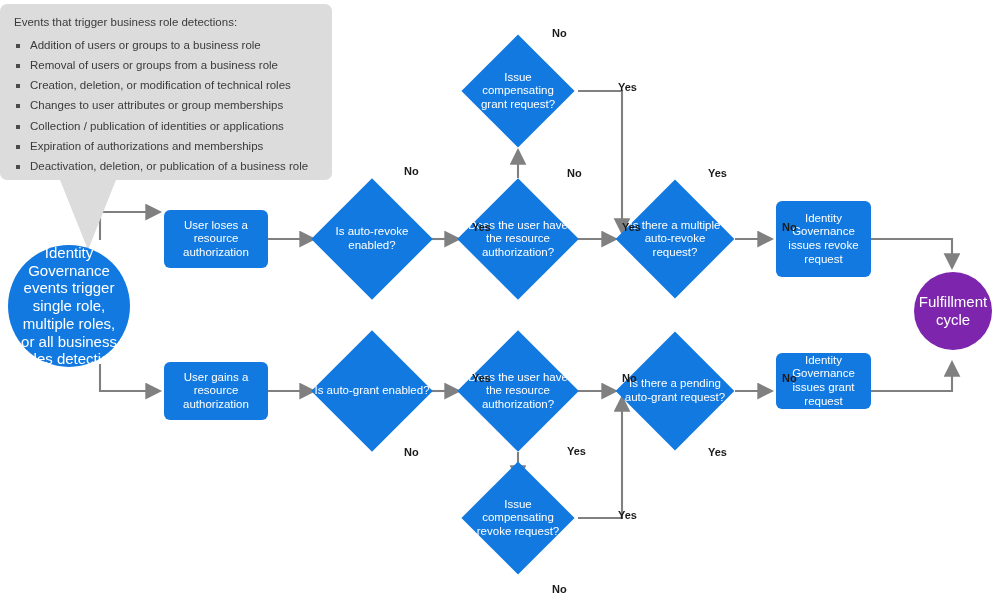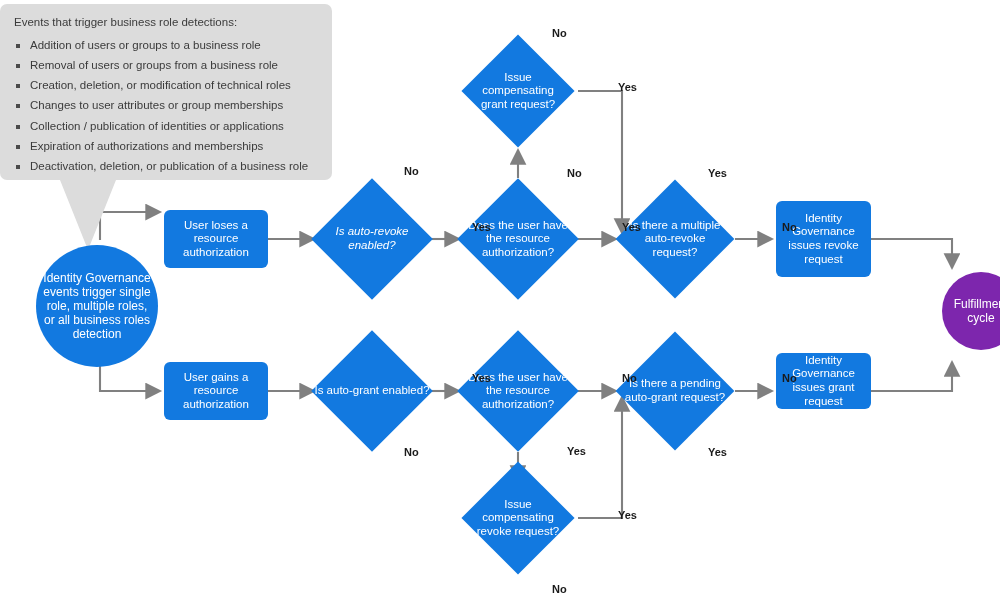--- a/index.html
+++ b/index.html
@@ -79,23 +79,22 @@
   }
   .proc {
     background: #1279e0;
     border-radius: 6px;
     font-size: 11.5px;
     padding: 4px;
   }
   .term-circle {
     border-radius: 50%;
     background: #1279e0;
-    font-size: 12px;
+    font-size: 15px;
     padding: 6px;
-    margin-left: 28px;
   }
   .term-circle.purple {
     background: #7d26ad;
   }
   .diamond-wrap {
     position: absolute;
   }
   .diamond-shape {
     position: absolute;
     left: 0; top: 0;
@@ -190,21 +189,21 @@
       <li><span class="bullet"></span><span>Deactivation, deletion, or publication of a business role</span></li>
     </ul>
   </div>
 
   <div class="node term-circle" style="left:8px; top:245px; width:122px; height:122px;">Identity Governance events trigger single role, multiple roles, or all business roles detection</div>
 
   <div class="node proc" style="left:164px; top:210px; width:104px; height:58px;">User loses a resource authorization</div>
 
   <div class="diamond-wrap" style="left:329px; top:196px; width:86px; height:86px;">
     <div class="diamond-shape"></div>
-    <div class="diamond-label" style="left:-22px; width:130px;font-style:italic;">Is auto-revoke enabled?</div>
+    <div class="diamond-label" style="left:-22px; width:130px;">Is auto-revoke enabled?</div>
   </div>
 
   <div class="diamond-wrap" style="left:475px; top:196px; width:86px; height:86px;">
     <div class="diamond-shape"></div>
     <div class="diamond-label" style="left:-19px; width:124px;">Does the user have the resource authorization?</div>
   </div>
 
   <div class="diamond-wrap" style="left:478px; top:51px; width:80px; height:80px;">
     <div class="diamond-shape"></div>
     <div class="diamond-label" style="left:-14px; width:108px;">Issue compensating grant request?</div>

